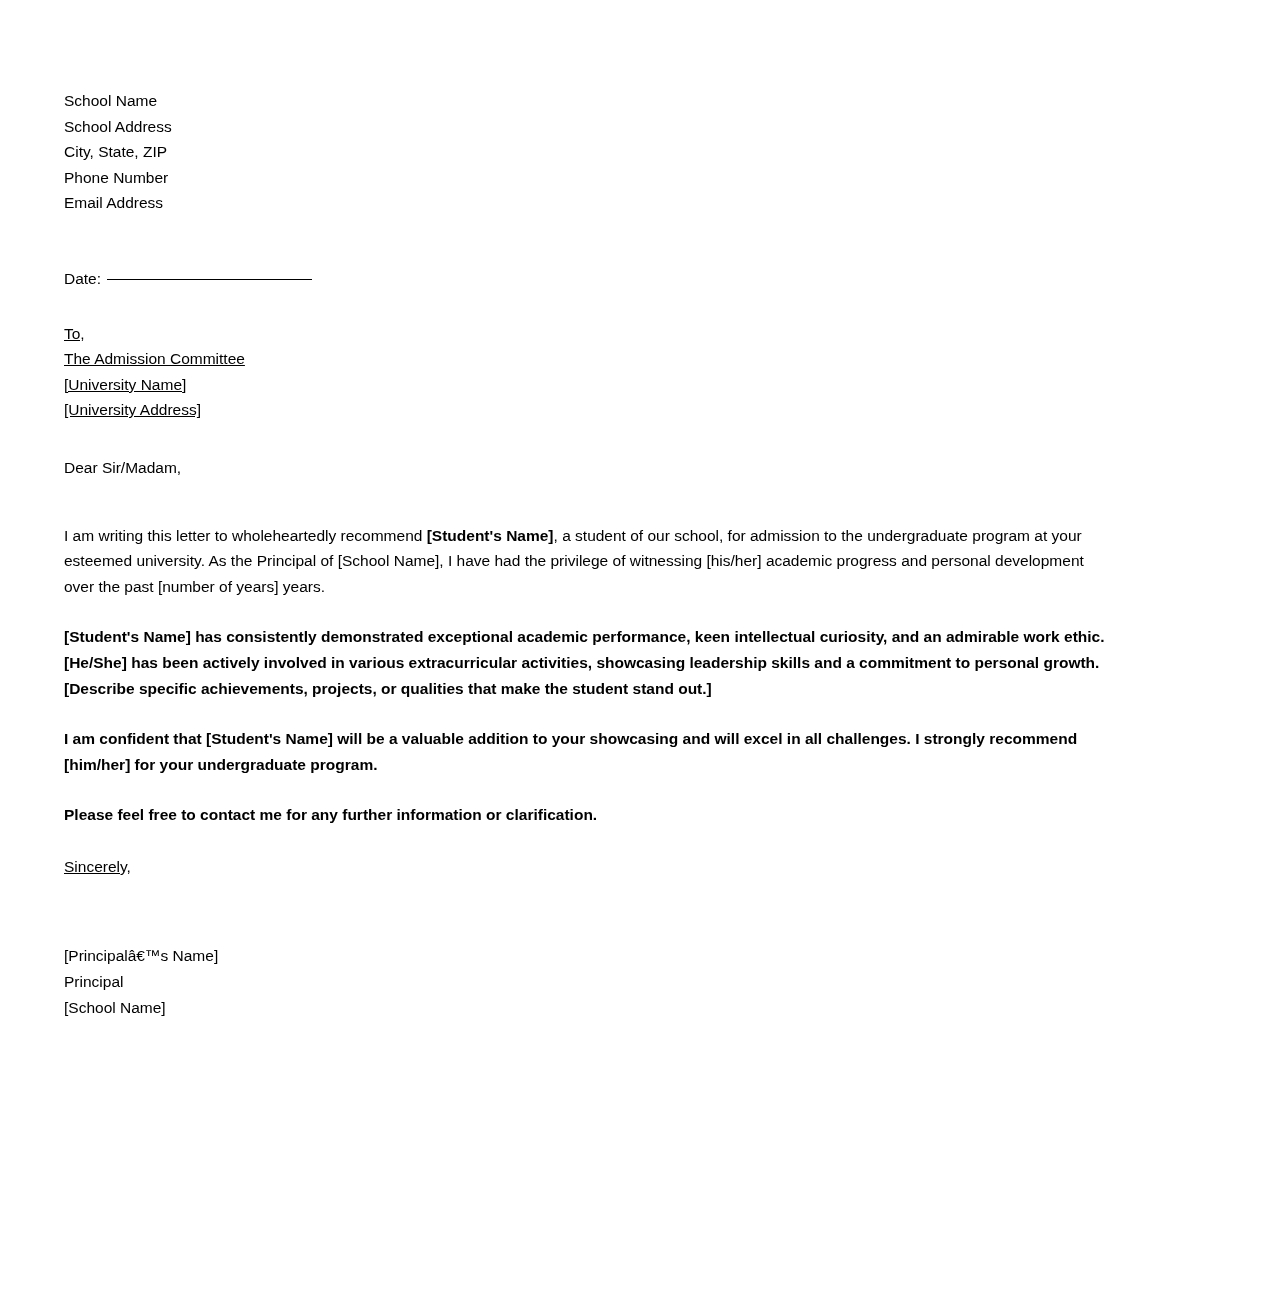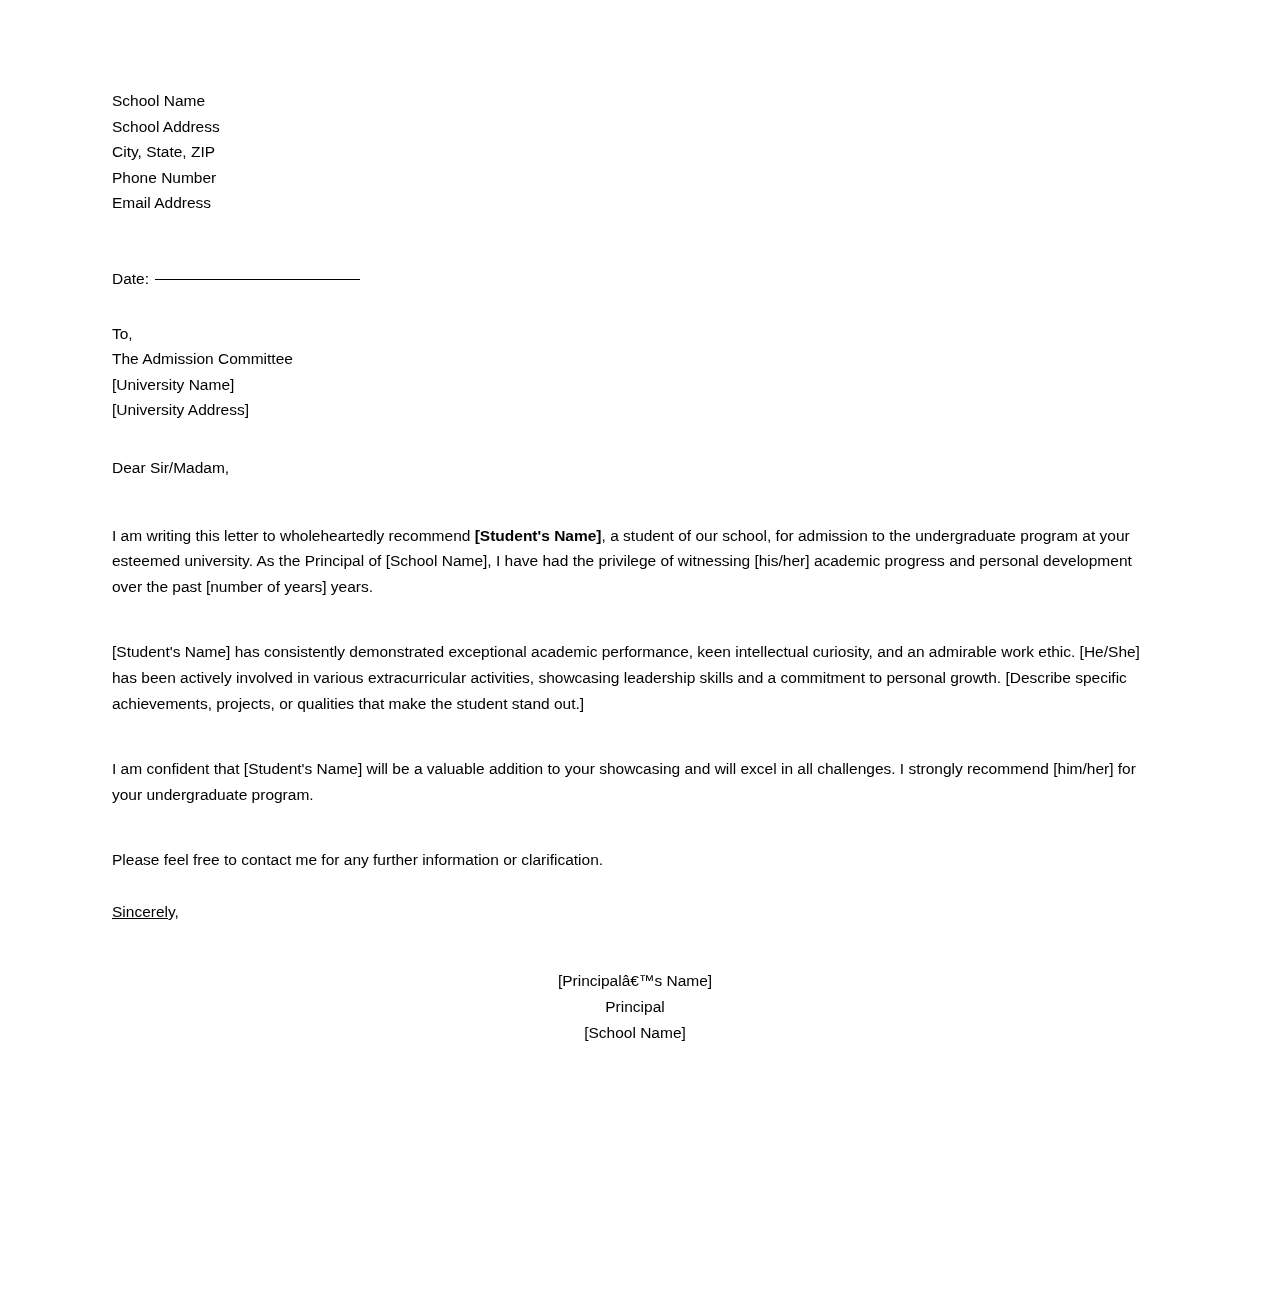--- a/index.html
+++ b/index.html
@@ -14,21 +14,21 @@
     font-family: "Liberation Sans", sans-serif;
     color: #000000;
     -webkit-font-smoothing: antialiased;
   }
   .page {
     position: relative;
     width: 1278px;
     height: 1300px;
     background: #ffffff;
     box-sizing: border-box;
-    padding: 88px 120px 0 112px;
+    padding: 88px 120px 0 64px;
   }
   .doc {
     width: 1046px;
     font-size: 15.5px;
     line-height: 25.6px;
   }
 
   
   .letterhead { margin: 0; }
   .letterhead .line { white-space: pre; }
@@ -44,40 +44,40 @@
     display: inline-block;
     width: 205px;
     border-bottom: 1.6px solid #000;
     margin-left: 6px;
     position: relative;
     top: -4px;
   }
 
   
   .recipient { margin-top: 29px; }
-  .recipient .line { white-space: pre; }
+  .recipient .line { white-space: pre; text-decoration: underline; }
 
   
   .subject {
     margin-top: 32px;
     font-weight: bold;
     font-size: 15.5px;
   }
 
   
   .salutation { margin-top: 32px; }
 
   .para { margin-top: 42px; }
-  .para.tight { margin-top: 40px; }
+  .para.tight { margin-top: 25px; font-weight: bold; }
 
   .bold { font-weight: bold; }
 
   .closing { margin-top: 26px; text-decoration: underline; }
 
-  .signature { margin-top: 44px; text-align: center; }
+  .signature { margin-top: 64px; }
   .signature .line { white-space: pre; }
 </style>
 </head>
 <body>
 
 <div class="page">
   <div class="doc">
 
     <div class="letterhead">
       <div class="line">School Name</div>

